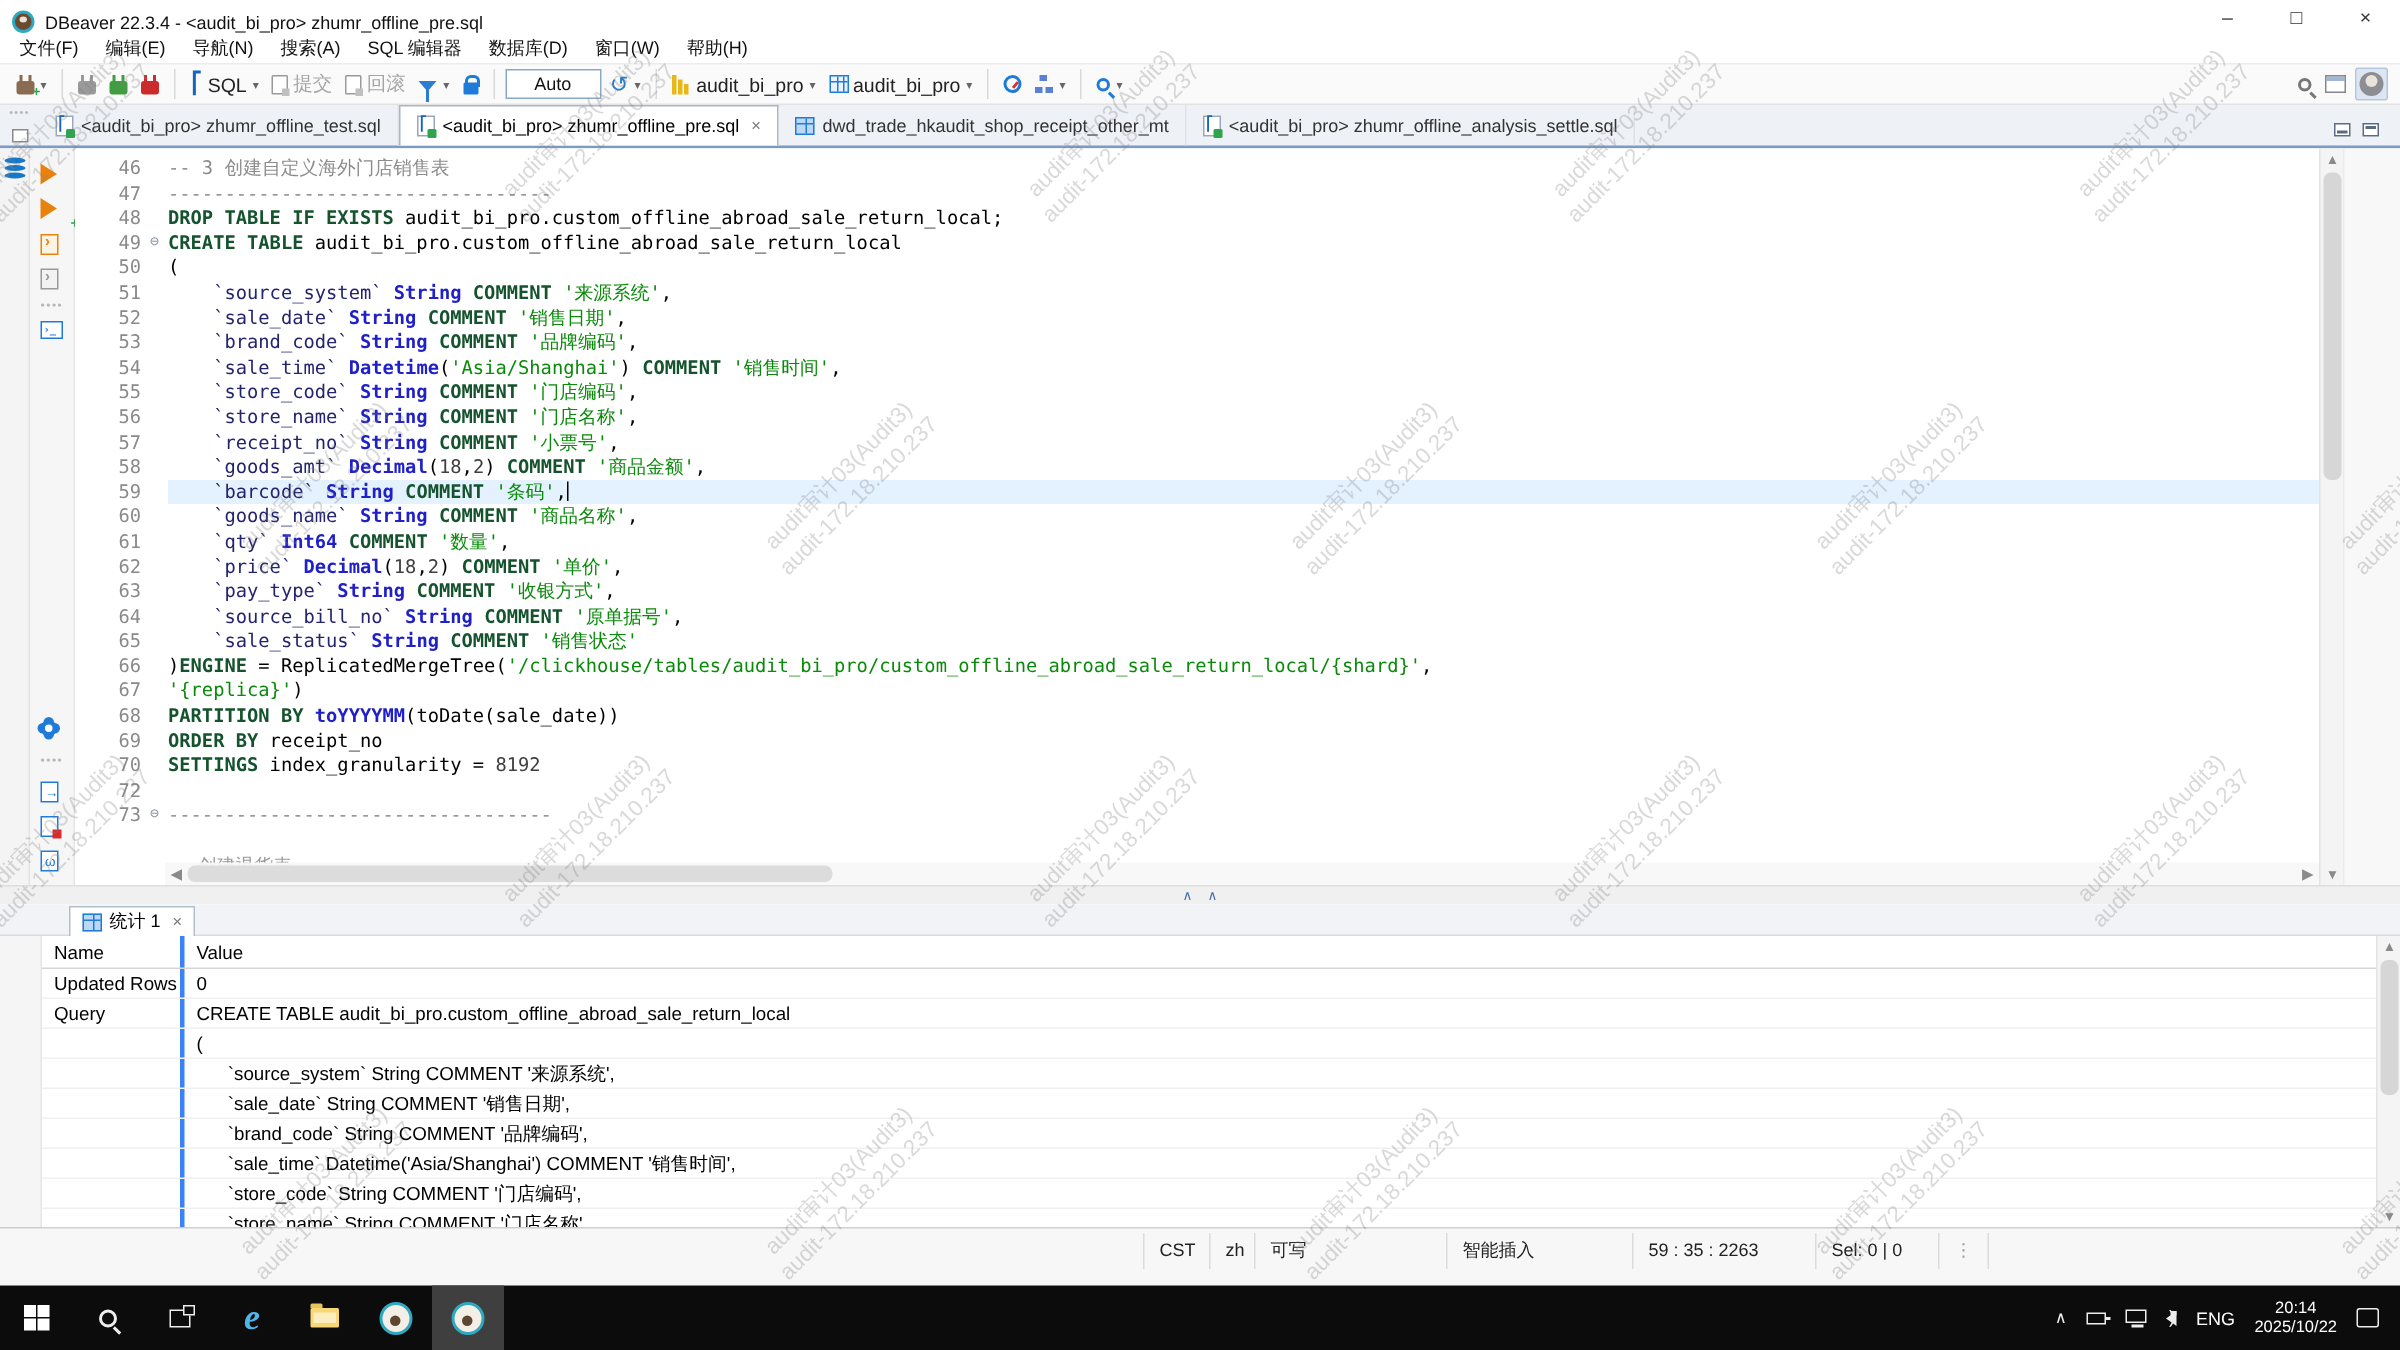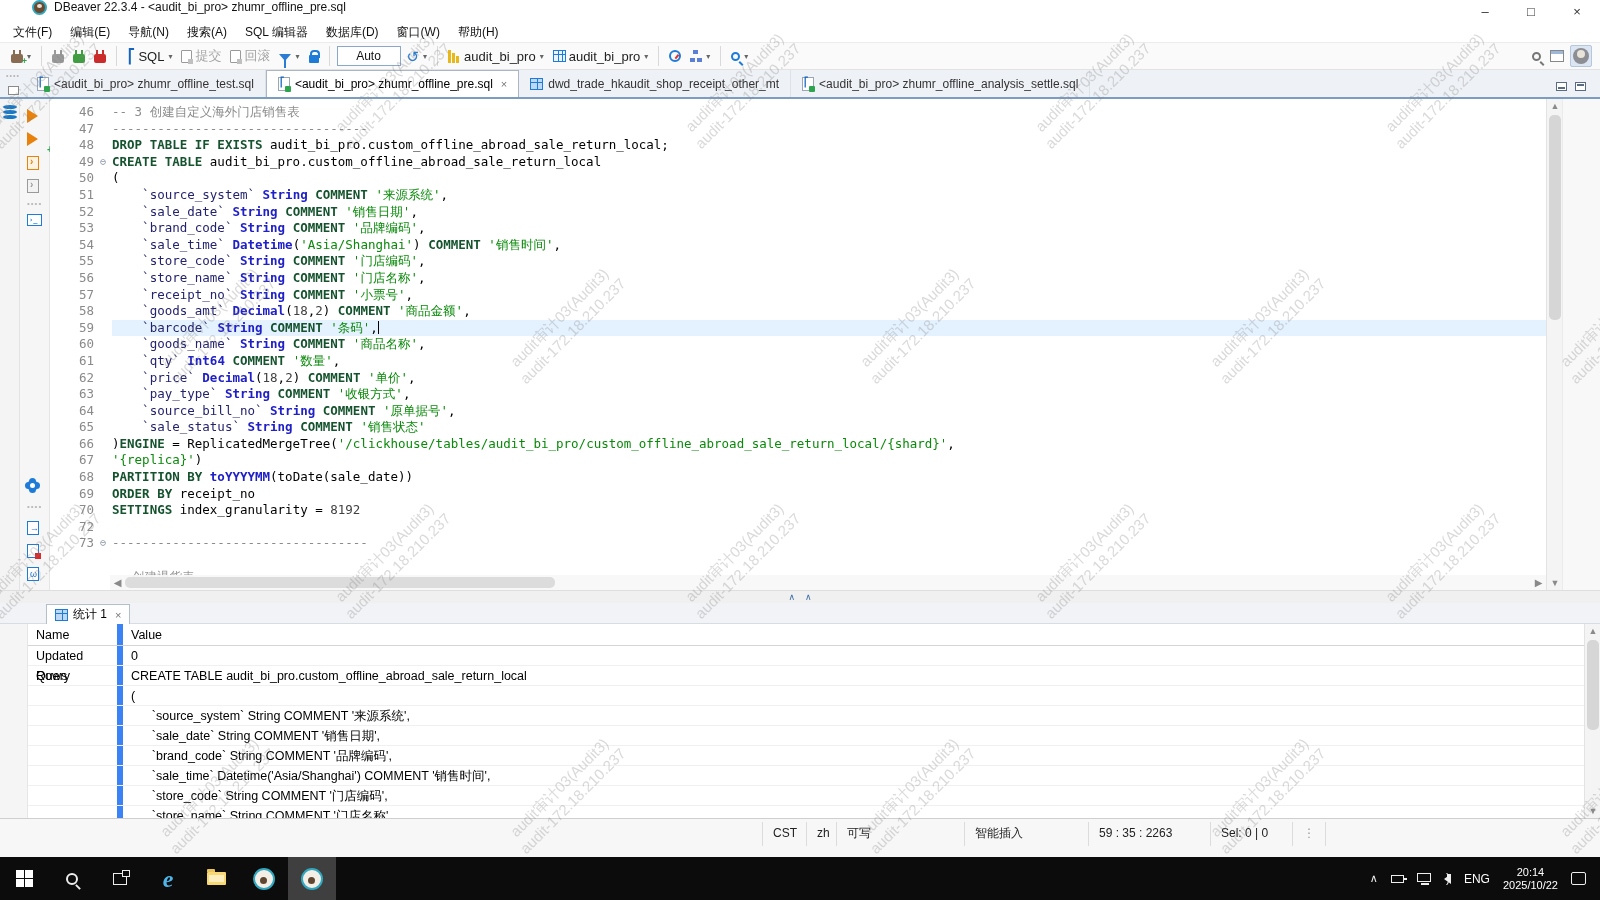--- a/index.html
+++ b/index.html
@@ -1,21 +1,21 @@
 <!DOCTYPE html>
 <html><head>
 <meta charset="utf-8">
 <style>
   * { box-sizing: border-box; margin: 0; padding: 0; }
   html,body { width:1600px; height:900px; overflow:hidden; }
   body { font-family:"Liberation Sans", sans-serif; font-size:12px; color:#000; background:#fff; }
   .screen { position:relative; width:1600px; height:900px; background:#fff; overflow:hidden; }
 
   
-  .titlebar { position:absolute; top:0; left:0; width:1600px; height:22px; background:#fff; display:flex; align-items:flex-start;padding-left:24px; }
+  .titlebar { position:absolute; top:0; left:0; width:1600px; height:22px; background:#fff; display:flex; align-items:flex-end; }
   .app-logo { width:15px; height:15px; border-radius:50%; background:#6b4a2f; border:2px solid #2fa8c0; margin:0 7px 0 8px; position:relative; }
   .app-logo::after { content:""; position:absolute; left:3px; top:2px; width:5px; height:4px; background:#e9e2d6; border-radius:50%; }
   .title-text { font-size:12px; color:#111; }
   .win-controls { margin-left:auto; display:flex; }
   .win-btn { width:46px; height:22px; display:flex; align-items:center; justify-content:center; font-size:13px; color:#333; }
 
   
   .menubar { position:absolute; top:22px; left:0; width:1600px; height:20px; background:#fff; display:flex; align-items:center; padding-left:4px; }
   .menu-item { padding:2px 9px; font-size:12px; color:#111; cursor:default; }
 
@@ -142,21 +142,21 @@
   .sash span { color:#3e6fa8; font-size:9px; line-height:9px; }
 
   
   .results { position:absolute; top:603px; left:0; width:1600px; height:215px; background:#fff; }
   .res-tabrow { position:absolute; top:0; left:0; width:100%; height:21px; background:#f1f3f6; border-bottom:1px solid #d8dde4; }
   .res-tab { position:absolute; left:46px; top:1px; height:20px; background:#fff; border:1px solid #b4bfcc; border-bottom:none; display:flex; align-items:center; gap:5px; padding:0 8px; font-size:12px; }
   .res-leftstrip { position:absolute; left:0; top:21px; width:28px; bottom:0; background:#f5f5f5; border-right:1px solid #e6e6e6; }
   .res-grid { position:absolute; left:28px; top:21px; right:16px; bottom:0; overflow:hidden; }
   .res-row { display:flex; height:20px; line-height:20px; border-bottom:1px solid #f0f0f0; font-size:12.5px; }
   .res-row.header { border-bottom:1px solid #d5d5d5; height:22px; line-height:22px; }
-  .res-name { width:95px; padding-left:8px; border-right:6px solid #3b82f6; flex:none; }
+  .res-name { width:95px; padding-left:8px; border-right:3px solid #3b82f6; flex:none; }
   .res-val { flex:1; padding-left:8px; white-space:pre; }
   .res-vscroll { position:absolute; right:0; top:21px; width:16px; bottom:0; background:#f4f4f4; border-left:1px solid #e3e3e3; }
 
   
   .statusbar { position:absolute; top:818px; left:0; width:1600px; height:39px; background:#f7f7f7; border-top:1px solid #cfcfcf; display:flex; align-items:flex-start; }
   .sb-cell { height:24px; line-height:22px; border-left:1px solid #dcdcdc; padding:0 10px; font-size:12px; color:#222; margin-top:3px; white-space:nowrap; overflow:hidden; }
   .sb-spacer-l { flex:none; width:762px; height:100%; }
   .sb-dots { color:#999; }
   .sb-spacer-r { flex:1; height:24px; margin-top:3px; border-left:1px solid #dcdcdc; }
 

